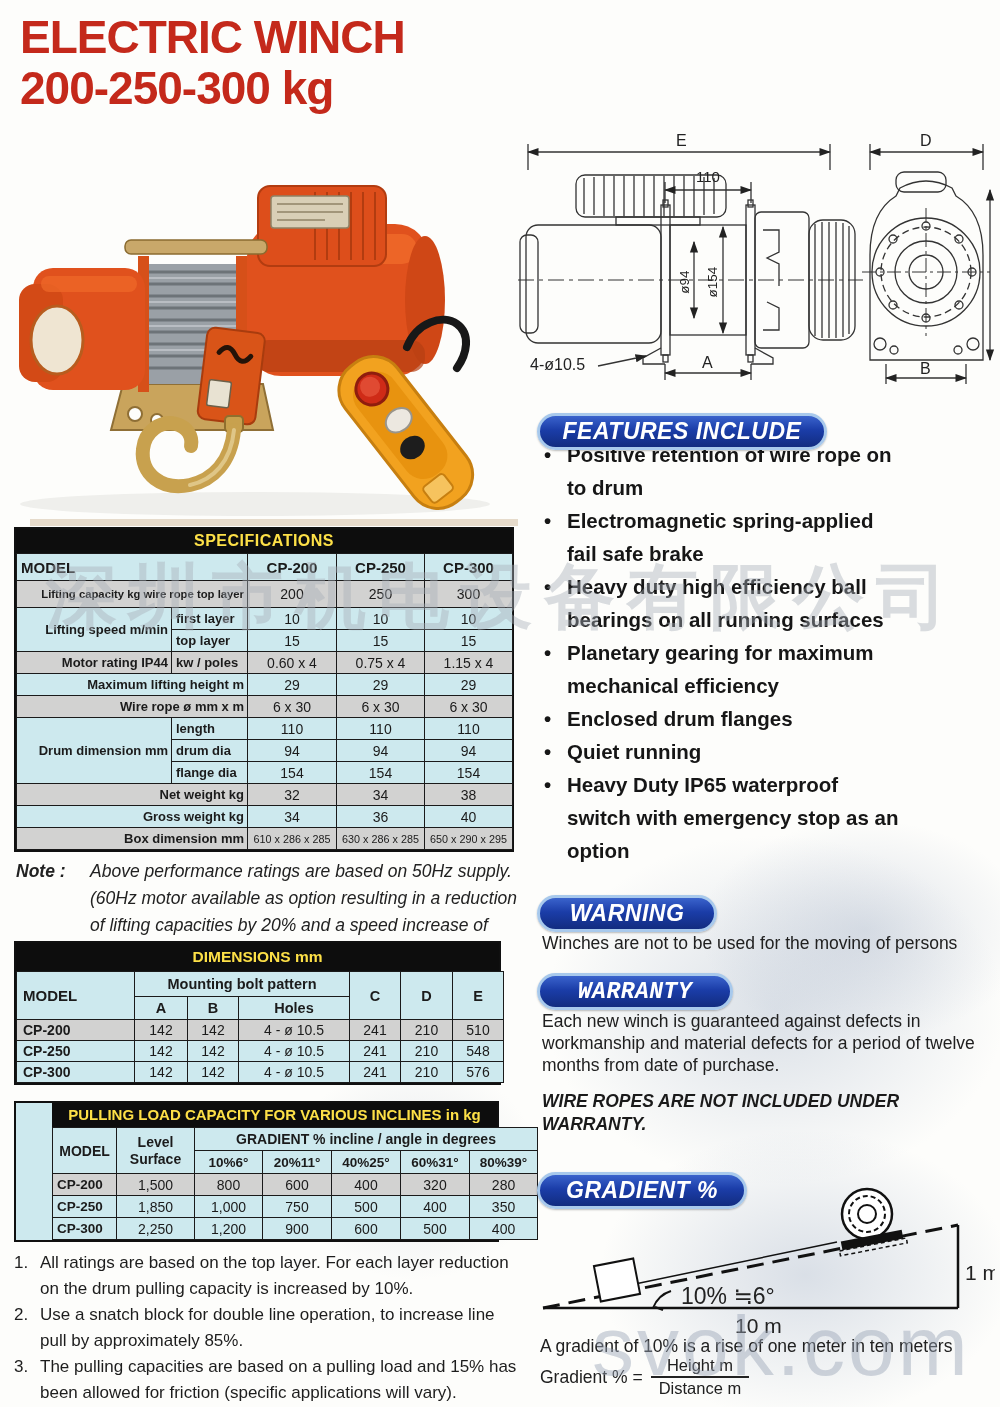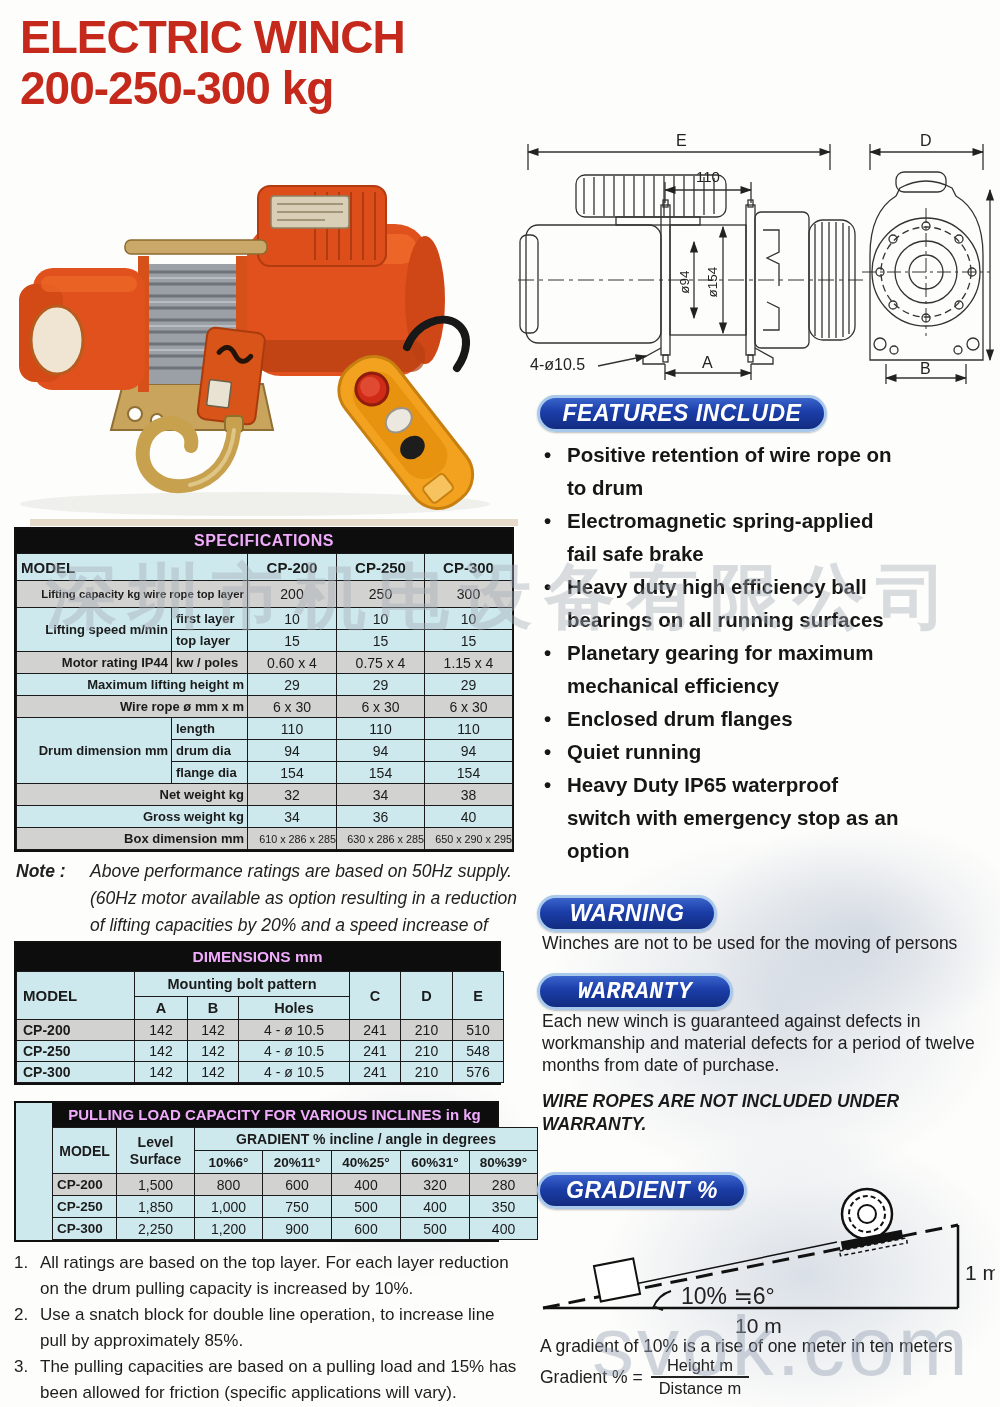--- a/index.html
+++ b/index.html
@@ -31,37 +31,37 @@
 
   
   .banner { position:absolute; z-index:2; height:37px; display:flex; align-items:center; justify-content:center;
             background:linear-gradient(#3a63cc 0%, #1b3da8 45%, #122c80 100%);
             border:3px solid #a8c9ec; border-radius:20px; color:#fff; font-style:italic; font-weight:bold;
             font-size:23px; letter-spacing:.5px; padding:0 12px; white-space:nowrap;
             box-shadow:0 1px 2px rgba(0,0,0,.25); }
 
   
   .twrap { position:absolute; z-index:1; border:2px solid #101010; background:#cde9ee; }
-  .tbar { background:#0d0d0d; color:#f0abfc; font-weight:bold; text-align:center; }
+  .tbar { background:#0d0d0d; color:#fde047; font-weight:bold; text-align:center; }
   table.dt { border-collapse:collapse; table-layout:fixed; width:100%; }
   table.dt td { border:1px solid #1a1a1a; text-align:center; font-size:14px; white-space:nowrap; overflow:hidden; padding:0; }
   tr.cyan td { background:#cde9ee; }
   tr.gray td { background:#d2d2d1; }
 
   
   #spec-table { left:14px; top:527px; width:500px; }
   #spec-table .tbar { height:24px; line-height:24px; font-size:16px; letter-spacing:.5px; }
   #spec-table tr { height:22px; }
   #spec-table tr.tall { height:27px; }
   #spec-table td.lbl { text-align:right; font-weight:bold; font-size:13px; padding:0 3px; }
   #spec-table td.lbl.small { font-size:11.3px; }
   #spec-table td.sub { text-align:left; font-weight:bold; font-size:13px; padding:0 4px; }
   #spec-table td.mh { text-align:left; font-weight:bold; font-size:15px; padding:0 4px; }
   #spec-table td.mhv { font-weight:bold; font-size:15px; }
-  #spec-table td.vsmall { font-size:10.8px;text-align:right; }
+  #spec-table td.vsmall { font-size:10.8px; }
 
   
   #note-block { left:16px; top:858px; width:506px; display:flex; font-size:17.5px; font-style:italic; line-height:27px; color:#222; }
   #note-block .nlabel { font-weight:bold; width:74px; flex:none; }
 
   
   #dims-table { left:14px; top:941px; width:487px; }
   #dims-table .tbar { height:28px; line-height:28px; font-size:15.5px; }
   #dims-table tr.hr1 { height:25px; } #dims-table tr.hr2 { height:23px; }
   #dims-table tr.dr { height:21px; }
@@ -533,21 +533,21 @@
       <div class="bnote">
         <span class="bnum">2.</span>
         <span class="btxt">Use a snatch block for double line operation, to increase line pull by approximately 85%.</span>
       </div>
       <div class="bnote">
         <span class="bnum">3.</span>
         <span class="btxt">The pulling capacities are based on a pulling load and 15% has been allowed for friction (specific applications will vary).</span>
       </div>
     </div>
 
-  <div class="banner" style="left:537px; top:395px; width:290px;">
+  <div class="banner" style="left:537px; top:413px; width:290px;">
     <span>FEATURES INCLUDE</span>
   </div>
   <div class="abs" id="features-list">
       <div class="feat-item">Positive retention of wire rope on
 to drum</div>
       <div class="feat-item">Electromagnetic spring-applied
 fail safe brake</div>
       <div class="feat-item">Heavy duty high efficiency ball
 bearings on all running surfaces</div>
       <div class="feat-item">Planetary gearing for maximum

